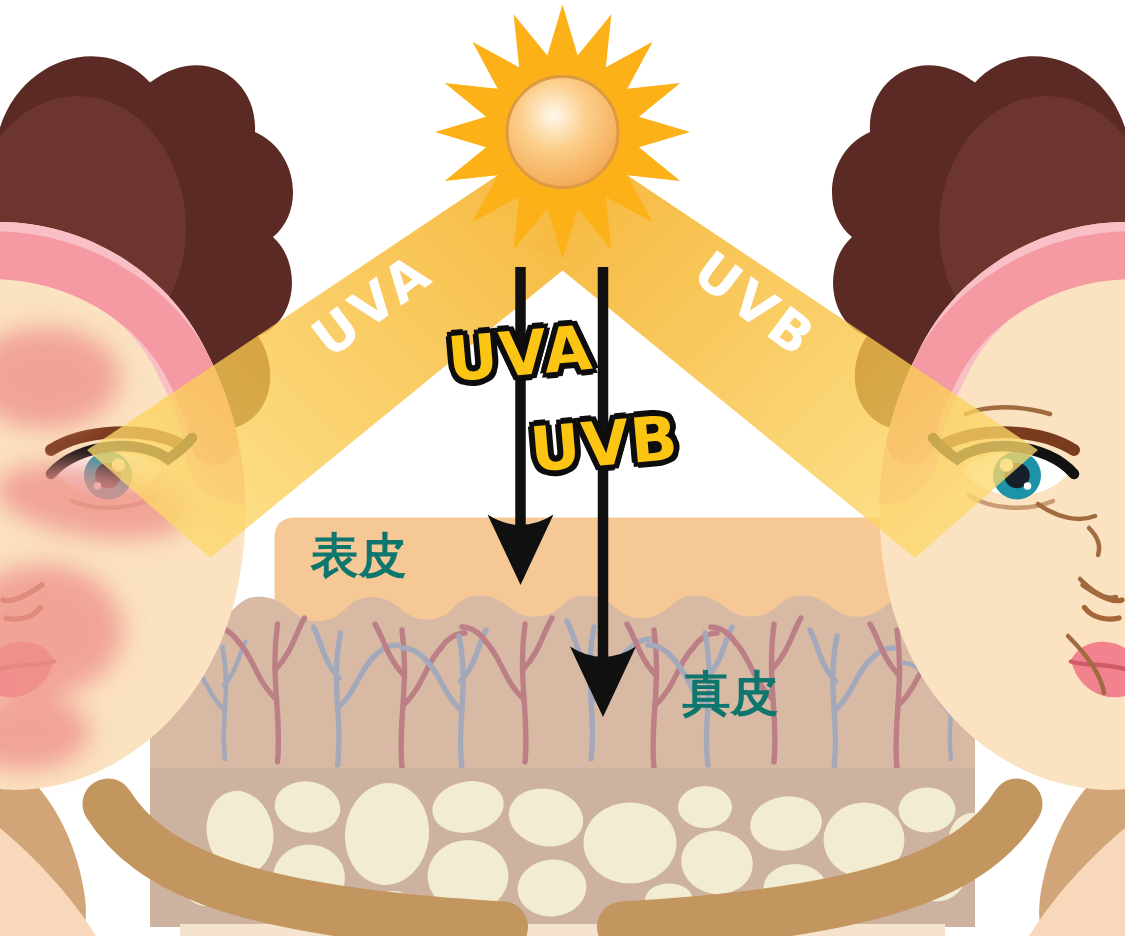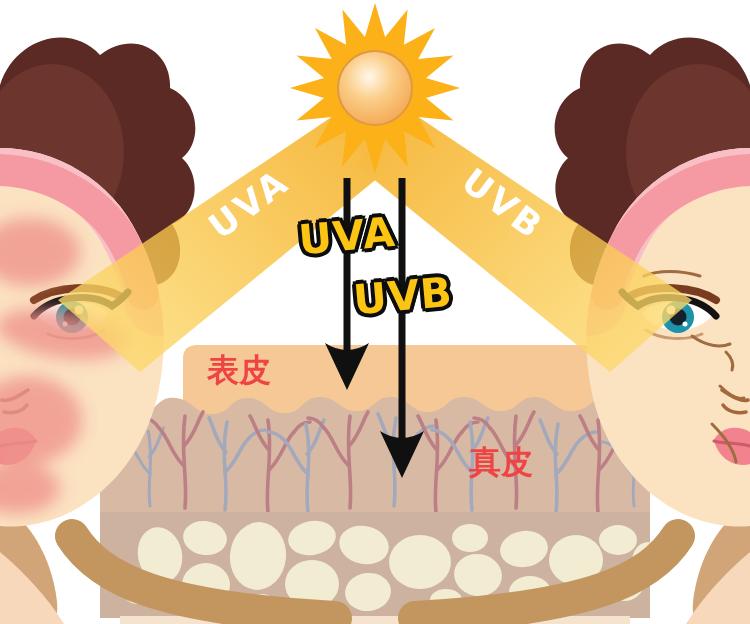--- a/index.html
+++ b/index.html
@@ -8,23 +8,23 @@
   .stage svg{position:absolute;left:0;top:0;}
   .label{position:absolute;white-space:nowrap;user-select:none;}
   .beam-label{color:#ffffff;font-weight:bold;font-size:35px;letter-spacing:3px;width:130px;text-align:center;}
   #uva-beam-label{left:184px;top:184px;transform:rotate(-37deg);}
   #uvb-beam-label{left:438px;top:184px;transform:rotate(37deg);}
   .pen-label{font-weight:bold;font-size:41px;letter-spacing:1px;color:#FCC413;width:112px;text-align:center;
     text-shadow:-3px -3px 0 #0d0d0d,3px -3px 0 #0d0d0d,-3px 3px 0 #0d0d0d,3px 3px 0 #0d0d0d,
                 -4px 0 0 #0d0d0d,4px 0 0 #0d0d0d,0 -4px 0 #0d0d0d,0 4px 0 #0d0d0d;}
   #uva-pen-label{left:291px;top:212px;transform:rotate(-5deg);}
   #uvb-pen-label{left:347px;top:272px;transform:rotate(-5deg);}
-  .layer-label{font-weight:bold;font-size:32px;color:#ef4444;}
+  .layer-label{font-weight:bold;font-size:32px;color:#0f766e;}
   #epidermis-label{left:207px;top:349px;}
-  #dermis-label{left:469px;top:441px;}
+  #dermis-label{left:455px;top:441px;}
 </style>
 </head>
 <body>
 
 <div class="stage">
 <svg width="750" height="624" viewBox="0 0 750 624">
   <defs>
     <radialGradient id="sunBall" cx="0.42" cy="0.35" r="0.75">
       <stop offset="0%" stop-color="#FFF8EB"></stop>
       <stop offset="42%" stop-color="#FBCD88"></stop>

